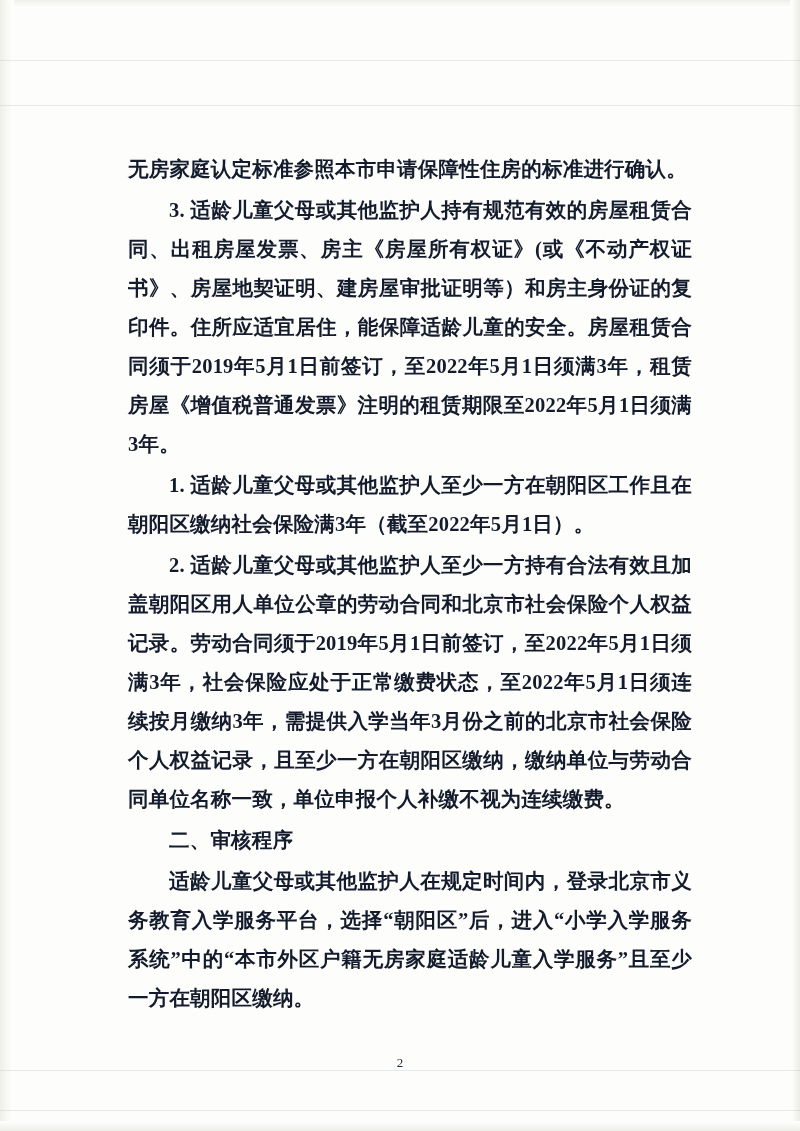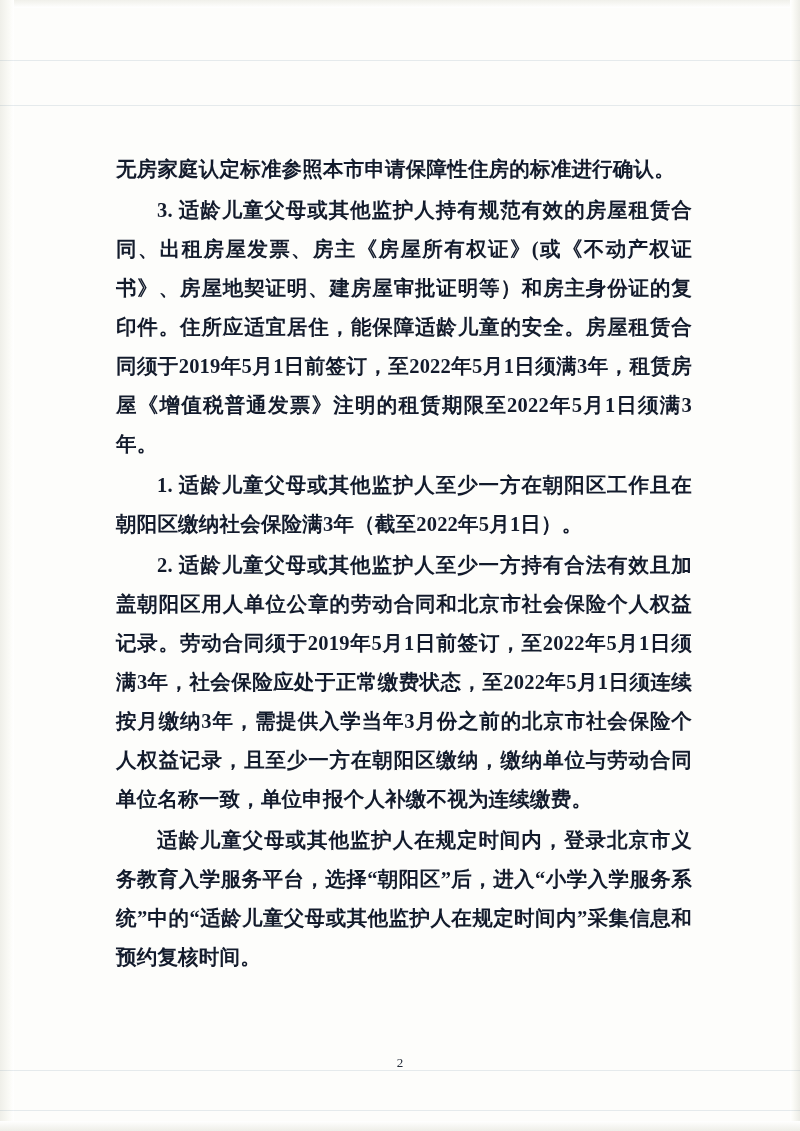--- a/index.html
+++ b/index.html
@@ -54,21 +54,21 @@
     height: 1px;
     background: rgba(120, 150, 170, 0.18);
   }
   .content {
     position: absolute;
     left: 112px;
     top: 150px;
     width: 580px;
   }
   p {
-    margin: 0 0 2px 4px;
+    margin: 0 0 2px 16px;
     font-size: 20.5px;
     line-height: 39px;
     color: #131b2c;
     text-align: justify;
     text-justify: inter-ideograph;
     letter-spacing: 0.2px;
     font-weight: 600;
   }
   p.indent {
     text-indent: 2em;
@@ -102,17 +102,18 @@
     <div style="top:105px"></div>
     <div style="top:1070px"></div>
     <div style="top:1110px"></div>
   </div>
 
   <div class="content">
     <p class="body">无房家庭认定标准参照本市申请保障性住房的标准进行确认。</p>
     <p class="indent">3. 适龄儿童父母或其他监护人持有规范有效的房屋租赁合同、出租房屋发票、房主《房屋所有权证》(或《不动产权证书》、房屋地契证明、建房屋审批证明等）和房主身份证的复印件。住所应适宜居住，能保障适龄儿童的安全。房屋租赁合同须于2019年5月1日前签订，至2022年5月1日须满3年，租赁房屋《增值税普通发票》注明的租赁期限至2022年5月1日须满3年。</p>
     <p class="indent">1. 适龄儿童父母或其他监护人至少一方在朝阳区工作且在朝阳区缴纳社会保险满3年（截至2022年5月1日）。</p>
     <p class="indent">2. 适龄儿童父母或其他监护人至少一方持有合法有效且加盖朝阳区用人单位公章的劳动合同和北京市社会保险个人权益记录。劳动合同须于2019年5月1日前签订，至2022年5月1日须满3年，社会保险应处于正常缴费状态，至2022年5月1日须连续按月缴纳3年，需提供入学当年3月份之前的北京市社会保险个人权益记录，且至少一方在朝阳区缴纳，缴纳单位与劳动合同单位名称一致，单位申报个人补缴不视为连续缴费。</p>
-    <p class="indent">适龄儿童父母或其他监护人在规定时间内，登录北京市义务教育入学服务平台，选择“朝阳区”后，进入“小学入学服务系统”中的“适龄儿童父母或其他监护人在规定时间内”采集信息和预约复核时间。</p>
+    <p class="heading">二、审核程序</p>
+    <p class="indent">适龄儿童父母或其他监护人在规定时间内，登录北京市义务教育入学服务平台，选择“朝阳区”后，进入“小学入学服务系统”中的“本市外区户籍无房家庭适龄儿童入学服务”且至少一方在朝阳区缴纳。</p>
   </div>
 
   <div class="page-number">2</div>
 </div>
 
 </body></html>

